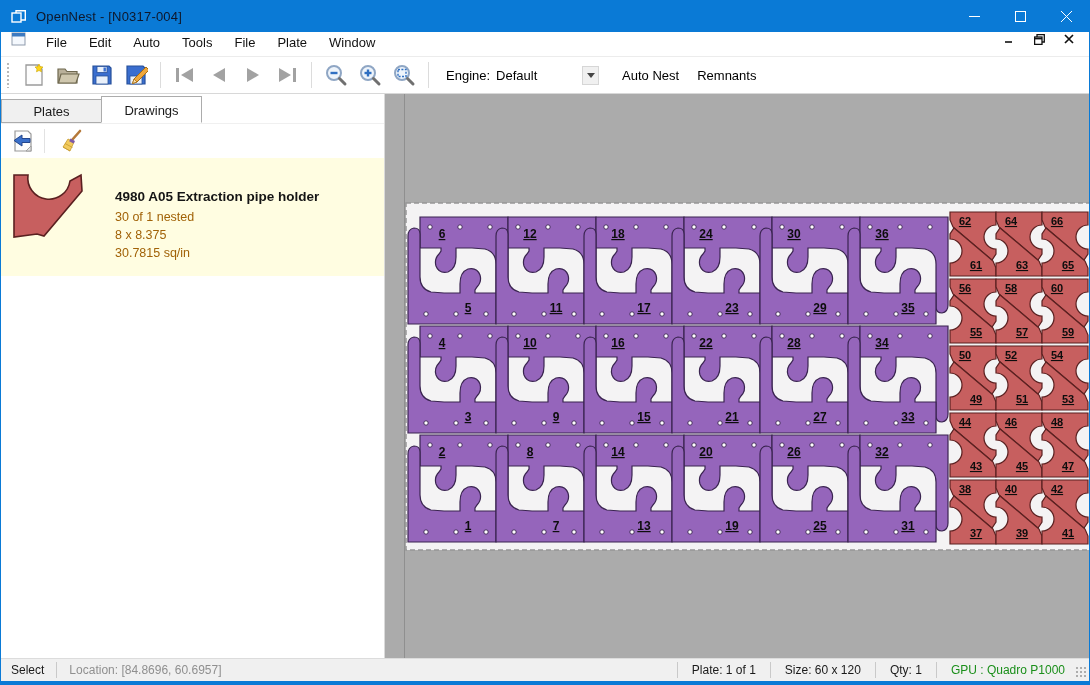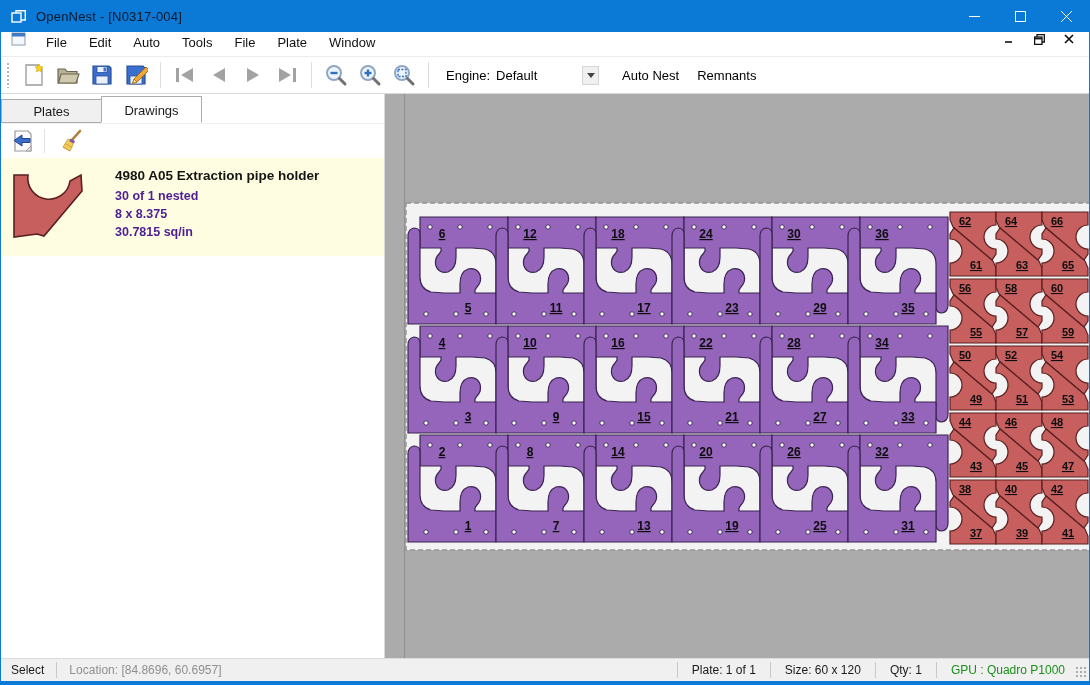--- a/index.html
+++ b/index.html
@@ -41,22 +41,22 @@
   .tabstrip{height:29px; display:flex; align-items:flex-end; background:#fff; padding-top:3px;}
   .tab{width:101px; text-align:center; font-size:13px; color:#1a1a1a; background:#f0f0f0;
     border:1px solid #acacac; padding:4px 0 4px 0; height:24px;}
   .tab.active{background:#fff; border-bottom:1px solid #fff; height:27px; padding-top:6px; position:relative; z-index:2; margin-left:-1px;}
   .side-toolbar{height:35px; display:flex; align-items:center; border-top:1px solid #f0f0f0;}
   .side-btn{width:32px; height:30px; margin-left:6px; display:flex; align-items:center; justify-content:center;}
   .side-sep{width:1px; height:24px; background:#e2e2e2; margin:0 5px;}
   .drawing-list{background:var(--listyellow); padding:6px 4px 10px 4px;}
   .drawing-item{display:flex; padding:4px 6px;}
   .thumb{width:104px; flex:0 0 104px; display:flex; align-items:flex-start; padding-top:4px;}
-  .item-text .t-title{font-size:13.5px; font-weight:bold; color:#151515; margin-bottom:4px;}
-  .item-text .t-sub{font-size:12.5px; color:#4c1d95; line-height:18px;font-weight:bold;}
+  .item-text .t-title{font-size:13.5px; font-weight:bold; color:#151515; margin-bottom:4px;margin-top:21px;}
+  .item-text .t-sub{font-size:12.5px; color:#a16207; line-height:18px;}
   .side-rest{flex:1; background:#fff;}
   .canvas{position:relative; flex:1; background:var(--canvas); overflow:hidden;}
   .canvas svg{position:absolute; left:0; top:0;}
   
   .statusbar{height:23px; background:#f0f0f0; border-top:1px solid #dcdcdc;
     display:flex; align-items:center; font-size:12px; color:#1a1a1a;}
   .sb-left{display:flex; align-items:center;}
   .sb-mode{padding:0 12px 0 10px;}
   .sb-sep{width:1px; height:16px; background:#c9c9c9;}
   .sb-loc{padding:0 12px; color:#8f8f8f;}

